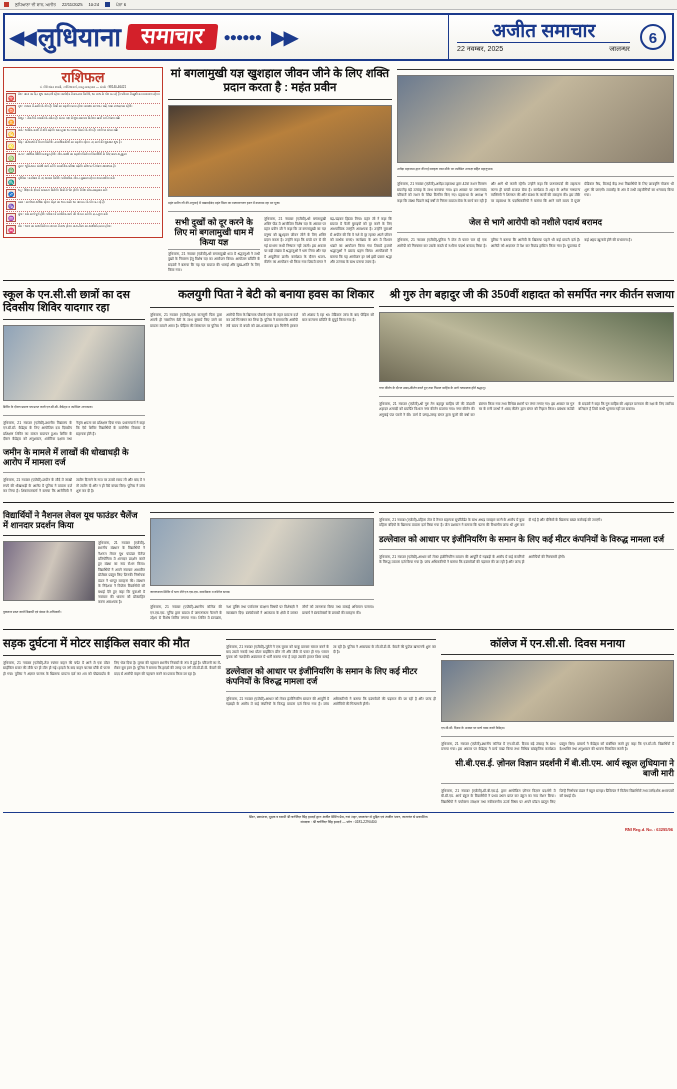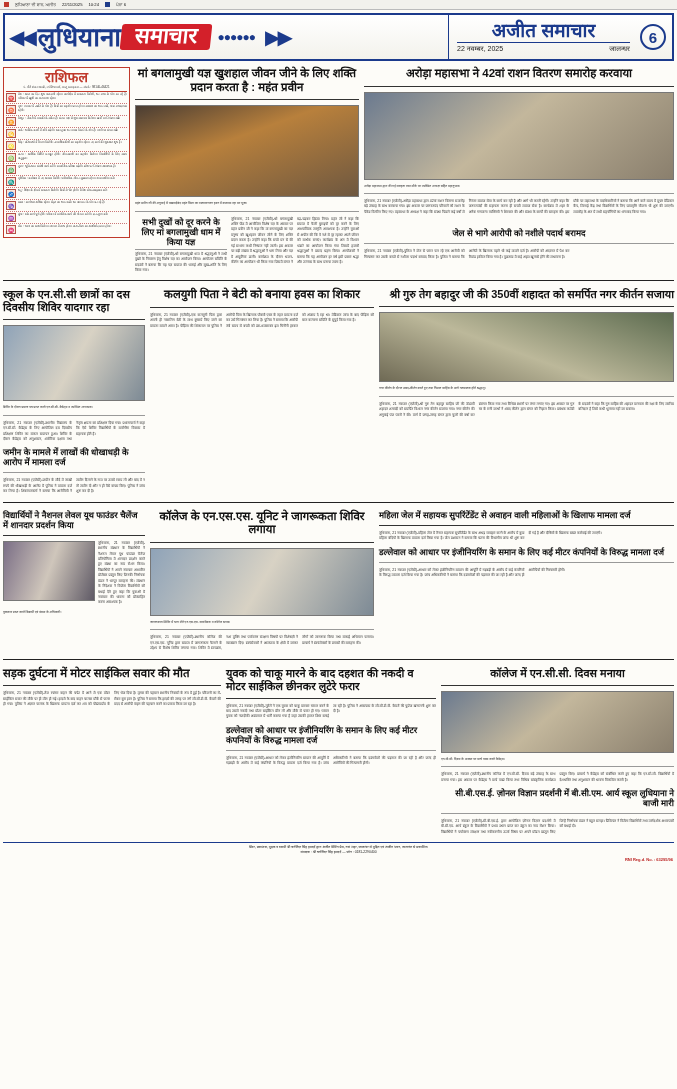--- a/index.html
+++ b/index.html
@@ -8,21 +8,21 @@
   .page{width:677px;height:1089px;background:#fdfcf8;position:relative;margin:0 auto;overflow:hidden;}
 
   
   .topbar{height:10px;display:flex;align-items:center;gap:6px;padding:0 4px;font-size:4.2px;color:#111;border-bottom:1px solid #bbb;background:#f2f1ec;}
   .topbar .sq{width:5px;height:5px;background:#c0392b;}
   .topbar .sq2{width:5px;height:5px;background:#1f3c88;}
 
   
   .masthead{border:2px solid #1b3a8c;margin:3px;height:48px;display:flex;align-items:center;position:relative;background:linear-gradient(#ffffff,#f3f2ec);}
   .mh-arrows{font-size:20px;color:#1b3a8c;padding:0 4px;letter-spacing:-3px;}
-  .mh-city{font-size:26px;font-weight:bold;color:#1b3a8c;line-height:1;}
+  .mh-city{font-size:26px;font-weight:bold;color:#1b3a8c;line-height:1;padding-right:6px;}
   .mh-red{background:#d3202a;color:#fff;font-size:22px;font-weight:bold;padding:1px 14px 3px;border-radius:3px;line-height:1;transform:skewX(-6deg);}
   .mh-mid{flex:1;display:flex;align-items:center;gap:6px;}
   .mh-dots{color:#1b3a8c;font-size:12px;letter-spacing:-1px;}
   .mh-right{border-left:1px solid #1b3a8c;height:100%;display:flex;flex-direction:column;justify-content:center;padding:0 8px;min-width:190px;}
   .mh-ajit{font-size:19px;font-weight:bold;color:#1b3a8c;text-align:center;line-height:1.05;}
   .mh-meta{display:flex;justify-content:space-between;font-size:7px;color:#222;border-top:1px solid #1b3a8c;margin-top:2px;padding-top:1px;}
   .mh-page{width:26px;height:26px;border:2px solid #1b3a8c;border-radius:50%;display:flex;align-items:center;justify-content:center;font-size:15px;font-weight:bold;color:#1b3a8c;margin:0 6px 0 2px;}
 
   
   .content{padding:3px;display:flex;flex-direction:column;gap:4px;}
@@ -90,21 +90,21 @@
         <span>जालन्धर</span>
       </div>
     </div>
     <div class="mh-page">6</div>
   </div>
 
   <div class="content">
 
     <div class="row">
 
-      <div class="col" style="width:127px">
+      <div class="col" style="width:160px">
         <div class="rashi">
           <div class="rashi-title">राशिफल</div>
           <div class="rashi-sub">पं. गौरी शंकर शास्त्री, ज्योतिषाचार्य, वास्तु सलाहकार — संपर्क : 98140-46421</div>
           <div class="rashi-row">
               <div class="rashi-ico">♈</div>
               <div class="rashi-txt">मेष : आज का दिन शुभ फलदायी रहेगा। कार्यक्षेत्र में सफलता मिलेगी, धन लाभ के योग बन रहे हैं। परिवार में खुशी का वातावरण रहेगा।</div>
             </div>
           <div class="rashi-row">
               <div class="rashi-ico">♉</div>
               <div class="rashi-txt">वृष : व्यापार में उन्नति के योग हैं। मित्रों का सहयोग प्राप्त होगा। स्वास्थ्य का ध्यान रखें, यात्रा लाभदायक रहेगी।</div>
@@ -162,21 +162,20 @@
           <div style="width:92px">
             <div class="hl hl-sm" style="text-align:center">सभी दुखों को दूर करने के लिए मां बगलामुखी धाम में किया यज्ञ</div>
             <div class="rule-thin"></div>
             <div class="body-txt">लुधियाना, 21 नवम्बर (एजेंसी)-श्री बगलामुखी धाम में श्रद्धालुओं ने सभी दुखों के निवारण हेतु विशेष यज्ञ का आयोजन किया। आयोजन समिति के सदस्यों ने बताया कि यह यज्ञ समाज की भलाई और सुख-शांति के लिए किया गया।</div>
           </div>
           <div style="flex:1" class="body-txt two">लुधियाना, 21 नवम्बर (एजेंसी)-श्री बगलामुखी शक्ति पीठ में आयोजित विशेष यज्ञ के अवसर पर महंत प्रवीन जी ने कहा कि मां बगलामुखी का यज्ञ मनुष्य को खुशहाल जीवन जीने के लिए शक्ति प्रदान करता है। उन्होंने कहा कि सच्चे मन से की गई साधना कभी निष्फल नहीं जाती। इस अवसर पर बड़ी संख्या में श्रद्धालुओं ने भाग लिया और यज्ञ में आहुतियां डालीं। कार्यक्रम के दौरान भजन-कीर्तन का आयोजन भी किया गया जिसमें संगत ने बढ़-चढ़कर हिस्सा लिया। महंत जी ने कहा कि समाज में फैली बुराइयों को दूर करने के लिए आध्यात्मिक जागृति आवश्यक है। उन्होंने युवाओं से अपील की कि वे नशे से दूर रहकर अपने जीवन को सार्थक बनाएं। कार्यक्रम के अंत में विशाल भंडारे का आयोजन किया गया जिसमें हजारों श्रद्धालुओं ने प्रसाद ग्रहण किया। आयोजकों ने बताया कि यह आयोजन हर वर्ष इसी प्रकार श्रद्धा और उल्लास के साथ मनाया जाता है।</div>
         </div>
       </div>
 
       <div class="col" style="flex:1">
-        <div class="hl hl-lg" style="text-align:center">अरोड़ा महासभा ने 42वां राशन वितरण समारोह करवाया</div>
         <div class="rule"></div>
         <div class="photo p1" style="height:88px"></div>
         <div class="cap">अरोड़ा महासभा द्वारा की गई सराहना तथा मौके पर उपस्थित अध्यक्ष सहित महानुभाव।</div>
         <div class="rule-thin"></div>
         <div class="body-txt three">लुधियाना, 21 नवम्बर (एजेंसी)-अरोड़ा महासभा द्वारा 42वां राशन वितरण समारोह बड़े उत्साह के साथ करवाया गया। इस अवसर पर जरूरतमंद परिवारों को राशन के पैकेट वितरित किए गए। महासभा के अध्यक्ष ने कहा कि संस्था पिछले कई वर्षों से निरंतर समाज सेवा के कार्य कर रही है और आगे भी करती रहेगी। उन्होंने कहा कि जरूरतमंदों की सहायता करना ही सच्ची समाज सेवा है। कार्यक्रम में शहर के अनेक गणमान्य व्यक्तियों ने शिरकत की और संस्था के कार्यों की सराहना की। इस मौके पर महासभा के पदाधिकारियों ने बताया कि आने वाले समय में मुफ्त मेडिकल कैंप, सिलाई केंद्र तथा विद्यार्थियों के लिए छात्रवृत्ति योजना भी शुरू की जाएगी। समारोह के अंत में सभी सहयोगियों का धन्यवाद किया गया।</div>
         <div class="hl hl-sm" style="text-align:center;margin-top:10px">जेल से भागे आरोपी को नशीले पदार्थ बरामद</div>
         <div class="rule-thin"></div>
         <div class="body-txt three">लुधियाना, 21 नवम्बर (एजेंसी)-पुलिस ने जेल से फरार चल रहे एक आरोपी को गिरफ्तार कर उसके कब्जे से नशीला पदार्थ बरामद किया है। पुलिस ने बताया कि आरोपी के खिलाफ पहले भी कई मामले दर्ज हैं। आरोपी को अदालत में पेश कर रिमांड हासिल किया गया है। पूछताछ में कई अहम खुलासे होने की संभावना है।</div>
       </div>
     </div>
@@ -191,21 +190,21 @@
         <div class="photo p3" style="height:76px"></div>
         <div class="cap">शिविर के दौरान प्रमाण पत्र प्राप्त करते एन.सी.सी. कैडेट्स व उपस्थित अध्यापक।</div>
         <div class="rule-thin"></div>
         <div class="body-txt two">लुधियाना, 21 नवम्बर (एजेंसी)-स्थानीय विद्यालय के एन.सी.सी. कैडेट्स के लिए आयोजित दस दिवसीय प्रशिक्षण शिविर का सफल समापन हुआ। शिविर के दौरान कैडेट्स को अनुशासन, शारीरिक दक्षता तथा नेतृत्व क्षमता का प्रशिक्षण दिया गया। प्रधानाचार्य ने कहा कि ऐसे शिविर विद्यार्थियों के सर्वांगीण विकास में सहायक होते हैं।</div>
         <div class="hl hl-sm" style="margin-top:2px">जमीन के मामले में लाखों की धोखाधड़ी के आरोप में मामला दर्ज</div>
         <div class="rule-thin"></div>
         <div class="body-txt two">लुधियाना, 21 नवम्बर (एजेंसी)-जमीन के सौदे में लाखों रुपये की धोखाधड़ी के आरोप में पुलिस ने मामला दर्ज कर लिया है। शिकायतकर्ता ने बताया कि आरोपियों ने जमीन दिलाने के नाम पर उससे रकम ली और बाद में न तो जमीन दी और न ही पैसे वापस किए। पुलिस ने जांच शुरू कर दी है।</div>
       </div>
 
       <div class="col" style="width:224px">
-        <div class="hl hl-lg" style="text-align:center">कलयुगी पिता ने बेटी को बनाया हवस का शिकार</div>
+        <div class="hl hl-lg" style="text-align:right">कलयुगी पिता ने बेटी को बनाया हवस का शिकार</div>
         <div class="rule"></div>
         <div class="body-txt three">लुधियाना, 21 नवम्बर (एजेंसी)-एक कलयुगी पिता द्वारा अपनी ही नाबालिग बेटी के साथ दुष्कर्म किए जाने का मामला सामने आया है। पीड़िता की शिकायत पर पुलिस ने आरोपी पिता के खिलाफ पोक्सो एक्ट के तहत मामला दर्ज कर उसे गिरफ्तार कर लिया है। पुलिस ने बताया कि आरोपी लंबे समय से बच्ची को डरा-धमकाकर इस घिनौनी हरकत को अंजाम दे रहा था। मेडिकल जांच के बाद पीड़िता को बाल कल्याण समिति के सुपुर्द किया गया है।</div>
       </div>
 
       <div class="col" style="flex:1">
         <div class="hl hl-md" style="text-align:right">श्री गुरु तेग बहादुर जी की 350वीं शहादत को समर्पित नगर कीर्तन सजाया</div>
         <div class="rule"></div>
         <div class="photo p4" style="height:70px"></div>
         <div class="cap">नगर कीर्तन के दौरान शबद-कीर्तन करते हुए तथा निशान साहिब के आगे नतमस्तक होते श्रद्धालु।</div>
         <div class="rule-thin"></div>
@@ -221,50 +220,47 @@
         <div class="hl hl-sm">विद्यार्थियों ने नैशनल लेवल यूथ फाउंडर चैलेंज में शानदार प्रदर्शन किया</div>
         <div class="rule"></div>
         <div class="row" style="gap:3px">
           <div class="photo p5" style="height:60px;width:92px"></div>
           <div class="body-txt" style="flex:1">लुधियाना, 21 नवम्बर (एजेंसी)-स्थानीय संस्थान के विद्यार्थियों ने नैशनल लेवल यूथ फाउंडर चैलेंज प्रतियोगिता में शानदार प्रदर्शन करते हुए संस्था का नाम रोशन किया। विद्यार्थियों ने अपने नवाचार आधारित प्रोजेक्ट प्रस्तुत किए जिनकी निर्णायक मंडल ने भरपूर सराहना की। संस्थान के निदेशक ने विजेता विद्यार्थियों को बधाई देते हुए कहा कि युवाओं में नवाचार की भावना को प्रोत्साहित करना आवश्यक है।</div>
         </div>
         <div class="cap">पुरस्कार प्राप्त करते विद्यार्थी एवं संस्था के अधिकारी।</div>
       </div>
 
       <div class="col" style="width:224px">
-        <div class="hl hl-lg" style="text-align:center">कॉलेज के एन.एस.एस. यूनिट ने जागरूकता शिविर लगाया</div>
         <div class="rule"></div>
         <div class="photo p3" style="height:68px"></div>
         <div class="cap">जागरूकता शिविर में भाग लेते एन.एस.एस. स्वयंसेवक व कॉलेज स्टाफ।</div>
         <div class="rule-thin"></div>
         <div class="body-txt three">लुधियाना, 21 नवम्बर (एजेंसी)-स्थानीय कॉलेज की एन.एस.एस. यूनिट द्वारा समाज में जागरूकता फैलाने के उद्देश्य से विशेष शिविर लगाया गया। शिविर में स्वच्छता, नशा मुक्ति तथा पर्यावरण संरक्षण विषयों पर विशेषज्ञों ने व्याख्यान दिए। स्वयंसेवकों ने आसपास के क्षेत्रों में जाकर लोगों को जागरूक किया तथा सफाई अभियान चलाया। प्राचार्य ने स्वयंसेवकों के प्रयासों की सराहना की।</div>
       </div>
 
       <div class="col" style="flex:1">
-        <div class="hl hl-sm">महिला जेल में सहायक सुपरिंटेंडेंट से अवाहन वाली महिलाओं के खिलाफ मामला दर्ज</div>
         <div class="rule"></div>
         <div class="body-txt two">लुधियाना, 21 नवम्बर (एजेंसी)-महिला जेल में तैनात सहायक सुपरिंटेंडेंट के साथ अभद्र व्यवहार करने के आरोप में कुछ महिला बंदियों के खिलाफ मामला दर्ज किया गया है। जेल प्रशासन ने बताया कि घटना की विभागीय जांच भी शुरू कर दी गई है और दोषियों के खिलाफ सख्त कार्रवाई की जाएगी।</div>
         <div class="hl hl-sm" style="margin-top:2px">डल्लेवाल को आधार पर इंजीनियरिंग के समान के लिए कई मीटर कंपनियों के विरुद्ध मामला दर्ज</div>
         <div class="rule-thin"></div>
         <div class="body-txt two">लुधियाना, 21 नवम्बर (एजेंसी)-आधार को लेकर इंजीनियरिंग सामान की आपूर्ति में गड़बड़ी के आरोप में कई कंपनियों के विरुद्ध मामला दर्ज किया गया है। जांच अधिकारियों ने बताया कि दस्तावेजों की पड़ताल की जा रही है और जल्द ही आरोपियों की गिरफ्तारी होगी।</div>
       </div>
     </div>
 
     <div class="divider-h"></div>
 
     <div class="row">
 
       <div class="col" style="width:218px">
         <div class="hl hl-lg">सड़क दुर्घटना में मोटर साईकिल सवार की मौत</div>
         <div class="rule"></div>
         <div class="body-txt two">लुधियाना, 21 नवम्बर (एजेंसी)-तेज रफ्तार वाहन की चपेट में आने से एक मोटर साईकिल सवार की मौके पर ही मौत हो गई। हादसे के बाद वाहन चालक मौके से फरार हो गया। पुलिस ने अज्ञात चालक के खिलाफ मामला दर्ज कर शव को पोस्टमार्टम के लिए भेज दिया है। मृतक की पहचान स्थानीय निवासी के रूप में हुई है। परिजनों का रो-रोकर बुरा हाल है। पुलिस ने बताया कि हादसे की जगह पर लगे सी.सी.टी.वी. कैमरों की मदद से आरोपी वाहन की पहचान करने का प्रयास किया जा रहा है।</div>
       </div>
 
       <div class="col" style="width:210px">
-        <div class="hl hl-md">युवक को चाकू मारने के बाद दहशत की नकदी व मोटर साईकिल छीनकर लुटेरे फरार</div>
         <div class="rule"></div>
         <div class="body-txt two">लुधियाना, 21 नवम्बर (एजेंसी)-लुटेरों ने एक युवक को चाकू मारकर घायल करने के बाद उससे नकदी तथा मोटर साईकिल छीन ली और मौके से फरार हो गए। घायल युवक को नजदीकी अस्पताल में भर्ती कराया गया है जहां उसकी हालत स्थिर बताई जा रही है। पुलिस ने आसपास के सी.सी.टी.वी. कैमरों की फुटेज खंगालनी शुरू कर दी है।</div>
         <div class="hl hl-sm" style="margin-top:2px">डल्लेवाल को आधार पर इंजीनियरिंग के समान के लिए कई मीटर कंपनियों के विरुद्ध मामला दर्ज</div>
         <div class="rule-thin"></div>
         <div class="body-txt two">लुधियाना, 21 नवम्बर (एजेंसी)-आधार को लेकर इंजीनियरिंग सामान की आपूर्ति में गड़बड़ी के आरोप में कई कंपनियों के विरुद्ध मामला दर्ज किया गया है। जांच अधिकारियों ने बताया कि दस्तावेजों की पड़ताल की जा रही है और जल्द ही आरोपियों की गिरफ्तारी होगी।</div>
       </div>
 
       <div class="col" style="flex:1">
         <div class="hl hl-md" style="text-align:center">कॉलेज में एन.सी.सी. दिवस मनाया</div>
         <div class="rule"></div>

